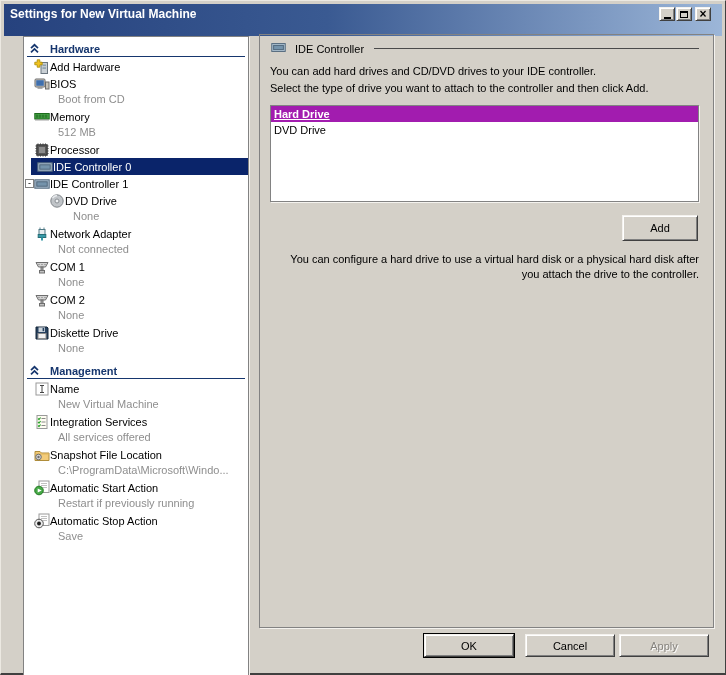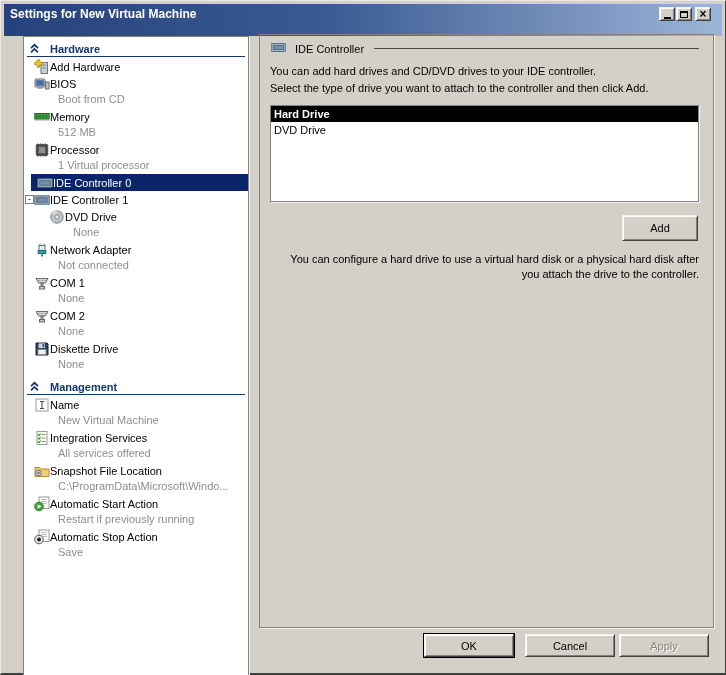--- a/index.html
+++ b/index.html
@@ -47,21 +47,21 @@
     border:1px solid #828282; box-shadow:1px 1px 0 #f4f2ee; }
   .panel-header { display:flex; align-items:center; margin:6px 14px 0 10px; height:15px; }
   .panel-title { margin-left:8px; white-space:nowrap; }
   .rule { flex:1; height:1px; background:#4a4a4a; margin-left:10px; }
   .para { margin:9px 14px 0 10px; line-height:13px; }
   .nowrap { white-space:nowrap; }
   .para.second { margin-top:4px; }
   .listbox { margin:10px 14px 0 10px; height:97px; background:#fff;
     border:1px solid #828282; box-shadow:1px 1px 0 #f4f2ee; overflow:hidden; }
   .option { height:16px; line-height:16px; padding-left:3px; }
-  .option.selected { background:#000000; color:#fff; font-weight:bold; }
+  .option.selected { background:#a21caf; color:#fff; font-weight:bold;text-decoration:underline; }
   .add-row { text-align:right; padding-right:15px; margin-top:13px; }
   .note { margin-top:11px; line-height:15px;text-align:right; }
 
   
   .btn { font-family:"Liberation Sans", sans-serif; font-size:11px; color:#000;
     background:#d4d0c8; padding:0; cursor:default;
     border-top:1px solid #f4f2ee; border-left:1px solid #f4f2ee;
     border-right:1px solid #404040; border-bottom:1px solid #404040;
     box-shadow:inset 1px 1px 0 #fff, inset -1px -1px 0 #808080; }
   .add-btn { width:76px; height:26px; }
@@ -154,21 +154,20 @@
           <svg width="16" height="16" viewBox="0 0 16 16">
             <g stroke="#9a9a9a">
               <path d="M4 1v2M6.5 1v2M9 1v2M11.5 1v2M4 13v2M6.5 13v2M9 13v2M11.5 13v2M1 4h2M1 6.5h2M1 9h2M1 11.5h2M13 4h2M13 6.5h2M13 9h2M13 11.5h2"></path>
             </g>
             <rect x="2.8" y="2.8" width="10.4" height="10.4" fill="#585858" stroke="#2b2b2b"></rect>
             <rect x="5" y="5" width="6" height="6" fill="#8c8c8c"></rect>
           </svg>
         </span>
       <span class="label">Processor</span>
     </div>
-    <div class="sub">1 Virtual processor</div>
 
     <div class="item selected">
       <span class="icon">
           <svg width="16" height="16" viewBox="0 0 16 16">
             <rect x="0.8" y="3.8" width="14.4" height="8.4" fill="#a9bdcd" stroke="#50677c"></rect>
             <rect x="2.8" y="5.8" width="10.4" height="4.4" fill="#7493ab" stroke="#50677c"></rect>
           </svg>
         </span>
       <span class="label">IDE Controller 0</span>
     </div>

